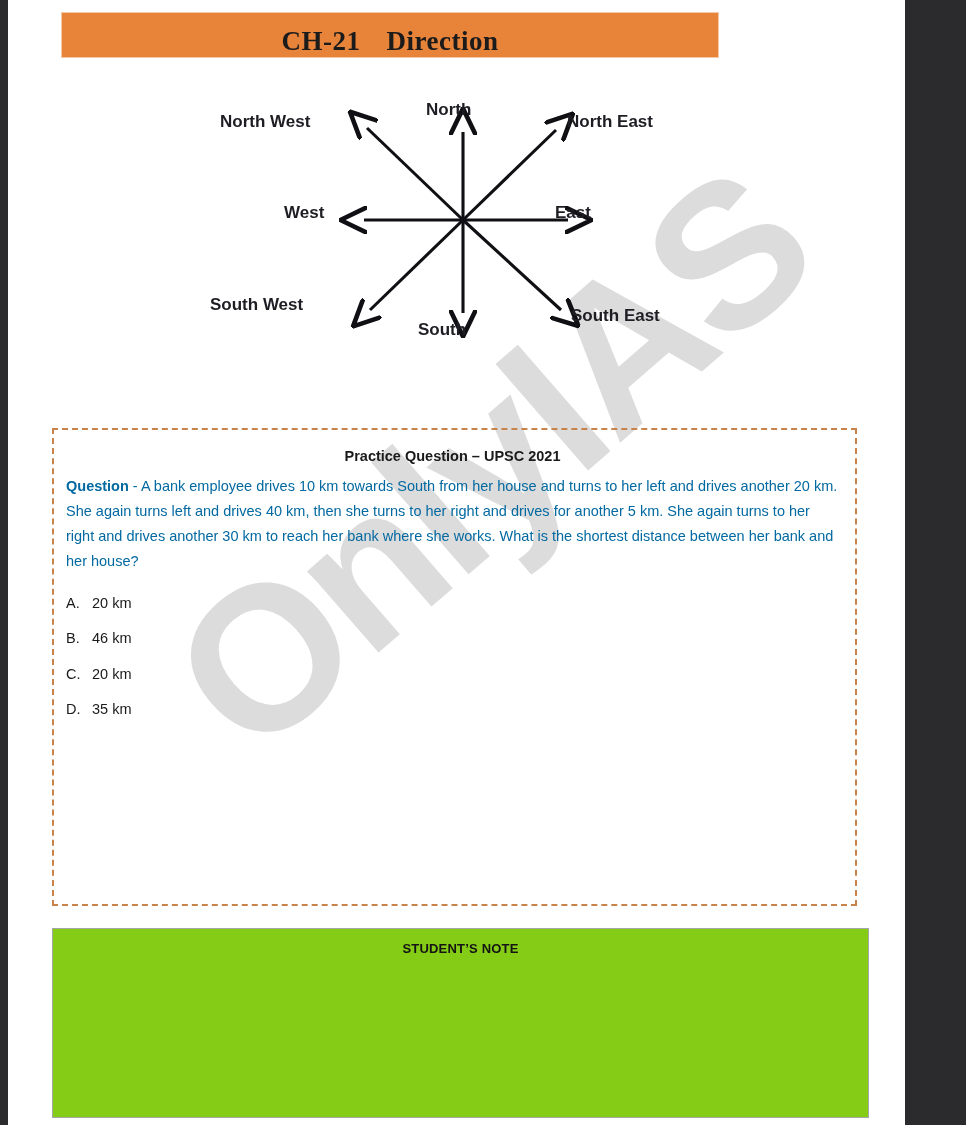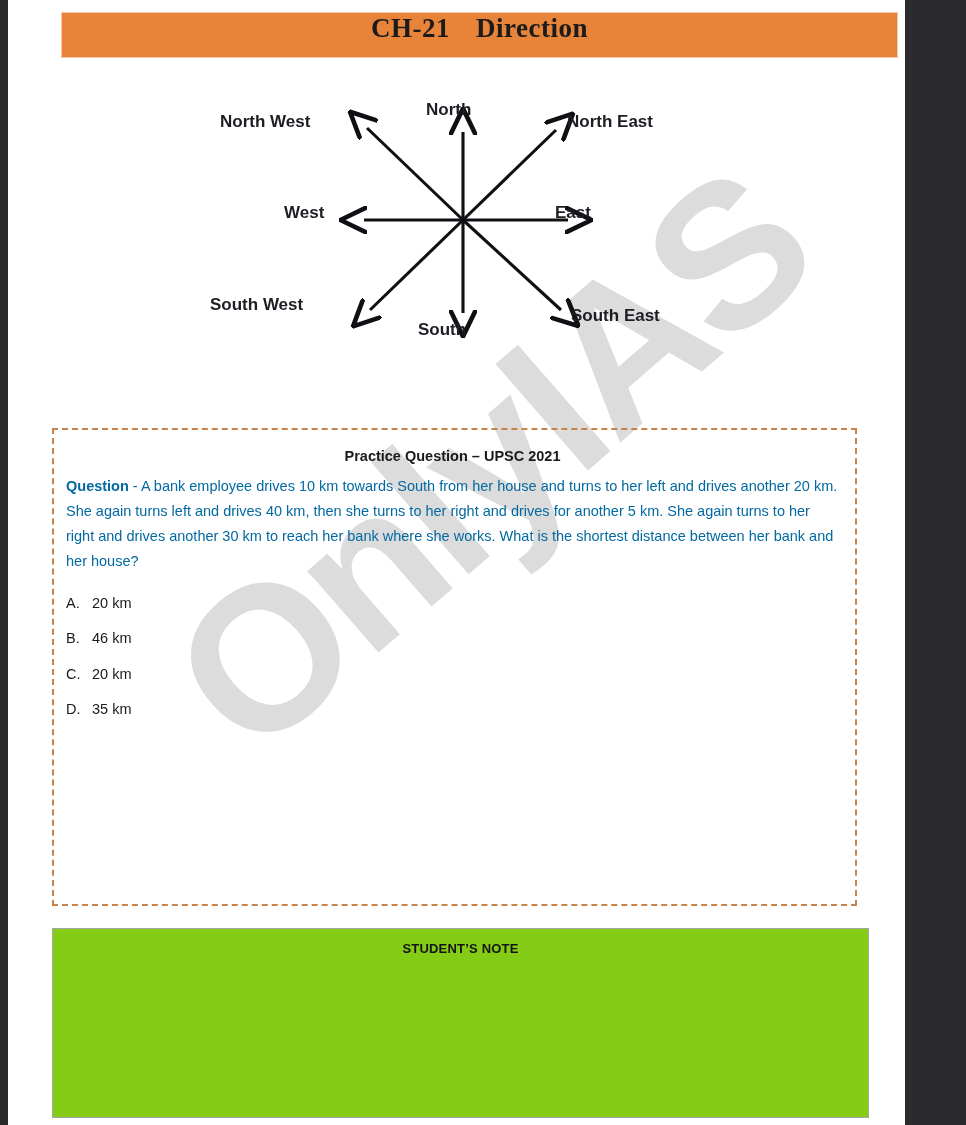--- a/index.html
+++ b/index.html
@@ -57,25 +57,25 @@
 
   .content-layer {
     position: relative;
     z-index: 2;
   }
 
   
   .title-bar {
     position: absolute;
     left: 54px; top: 13px;
-    width: 835px; height: 44px;
+    width: 656px; height: 44px;
     background: #e8833a;
     box-shadow: 0 0 0 1px #f4c9a8;
     display: flex;
-    align-items: flex-start;
+    align-items: flex-end;
     justify-content: center;
   }
   .title-text {
     font-family: "Liberation Serif", serif;
     font-size: 27px;
     font-weight: bold;
     color: #1b1b1b;
     letter-spacing: 0.5px;
   }
   .title-gap { display: inline-block; width: 26px; }

